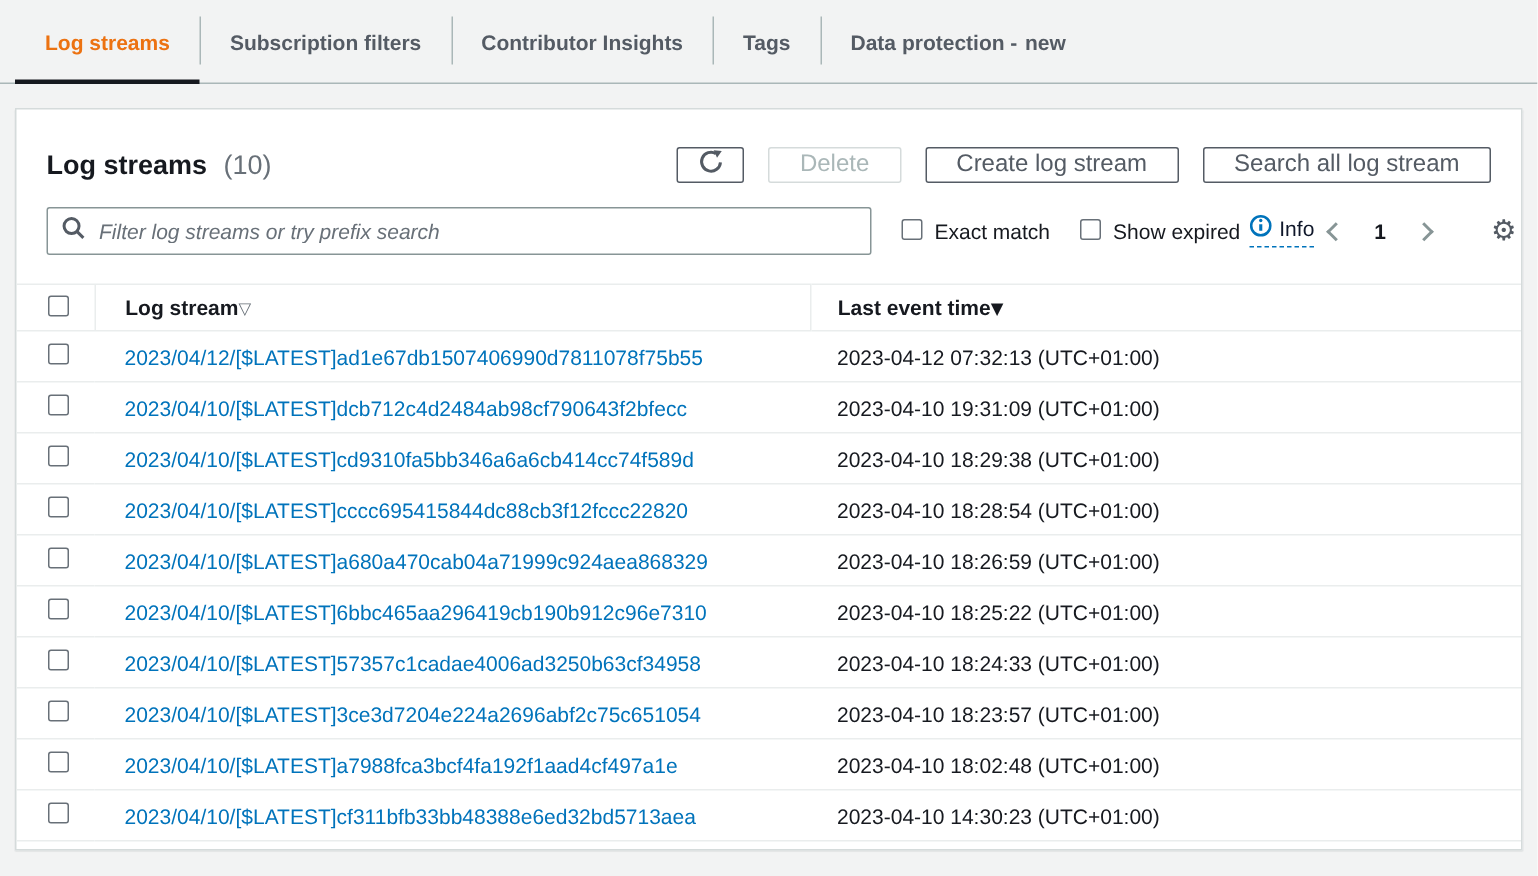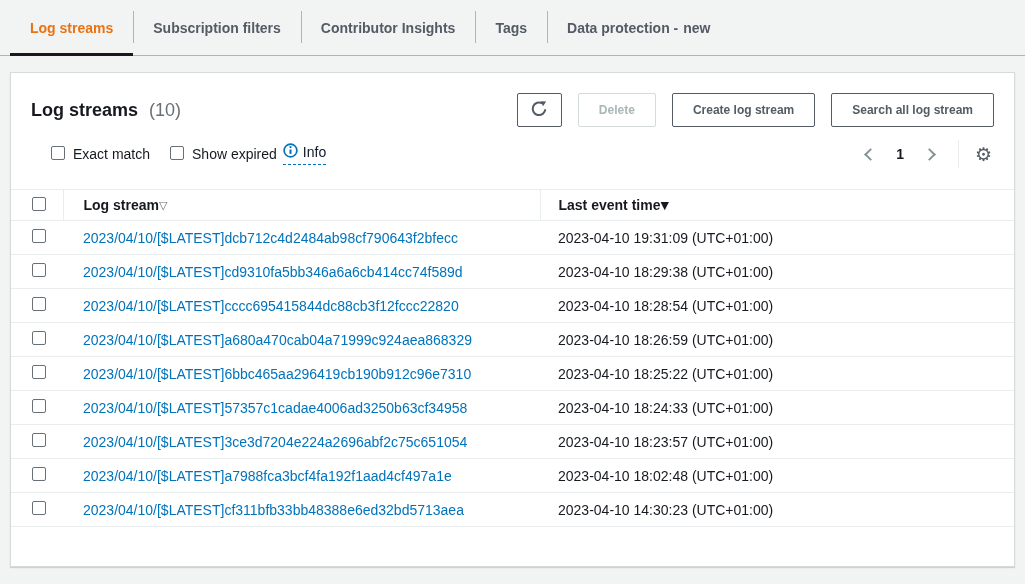--- a/index.html
+++ b/index.html
@@ -24,22 +24,22 @@
   
   .panel { margin: 16px 10px 0; background: #fff; border: 1px solid #d5dbdb;
            height: 495px; overflow: hidden; box-shadow: 0 1px 1px rgba(0,28,36,0.15); }
 
   .panel-header { display: flex; justify-content: space-between; align-items: center;
                   padding: 20px 20px 0; height: 54px; }
   .title-wrap { font-size: 18px; line-height: 34px; }
   .title { font-weight: 700; }
   .count { color: #687078; margin-left: 6px; font-weight: 400; }
   .actions { display: flex; gap: 16px; }
-  .btn { height: 34px; background: #fff; border: 1px solid #545b64; border-radius: 2px;
-         color: #545b64; font-weight: 700; font-size: 12px; padding: 0 20px;
+  .btn { height: 24px; background: #fff; border: 1px solid #545b64; border-radius: 2px;
+         color: #545b64; font-weight: 400; font-size: 16px; padding: 0 20px;
          font-family: inherit; cursor: pointer; white-space: nowrap; }
   .btn.icon-btn { width: 45px; padding: 0; display: flex; align-items: center; justify-content: center; }
   .btn.disabled { border-color: #d5dbdb; color: #aab7b8; cursor: default; }
 
   
   .filter-row { display: flex; align-items: center; padding: 0 20px; margin-top: 11px; height: 32px; }
   .search-box { width: 550px; height: 32px; border: 1px solid #879596; border-radius: 2px;
                 display: flex; align-items: center; padding: 0 9px; background: #fff; flex: 0 0 auto; }
   .search-box input { border: none; outline: none; flex: 1; font-size: 14px; font-family: inherit;
                       margin-left: 7px; color: #16191f; background: transparent; }
@@ -120,20 +120,29 @@
           </svg>
         </span>
       </button>
       <button class="btn disabled">Delete</button>
       <button class="btn">Create log stream</button>
       <button class="btn">Search all log stream</button>
     </div>
   </div>
 
   <div class="filter-row">
+    <div class="search-box">
+      <span>
+        <svg width="16" height="16" viewBox="0 0 16 16">
+          <circle cx="6.7" cy="6.7" r="5" fill="none" stroke="#545b64" stroke-width="2"></circle>
+          <line x1="10.4" y1="10.4" x2="14.6" y2="14.6" stroke="#545b64" stroke-width="2"></line>
+        </svg>
+      </span>
+      <input type="text" placeholder="Filter log streams or try prefix search" style="">
+    </div>
 
     <label class="cb-group">
       <span class="cb"></span>
       <span>Exact match</span>
     </label>
 
     <label class="cb-group">
       <span class="cb"></span>
       <span>Show expired</span>
     </label>
@@ -185,20 +194,25 @@
           <div class="th-inner time">
             <span>Last event time</span>
             <span class="sort filled">▼</span>
           </div>
         </th>
       </tr>
     </thead>
     <tbody>
         <tr>
     <td class="sel-pad"><span class="cb"></span></td>
+    <td class="name-cell"><a href="#" class="stream-link">2023/04/12/[$LATEST]ad1e67db1507406990d7811078f75b55</a></td>
+    <td class="time-cell"><span>2023-04-12 07:32:13 (UTC+01:00)</span></td>
+  </tr>
+        <tr>
+    <td class="sel-pad"><span class="cb"></span></td>
     <td class="name-cell"><a href="#" class="stream-link">2023/04/10/[$LATEST]dcb712c4d2484ab98cf790643f2bfecc</a></td>
     <td class="time-cell"><span>2023-04-10 19:31:09 (UTC+01:00)</span></td>
   </tr>
         <tr>
     <td class="sel-pad"><span class="cb"></span></td>
     <td class="name-cell"><a href="#" class="stream-link">2023/04/10/[$LATEST]cd9310fa5bb346a6a6cb414cc74f589d</a></td>
     <td class="time-cell"><span>2023-04-10 18:29:38 (UTC+01:00)</span></td>
   </tr>
         <tr>
     <td class="sel-pad"><span class="cb"></span></td>

